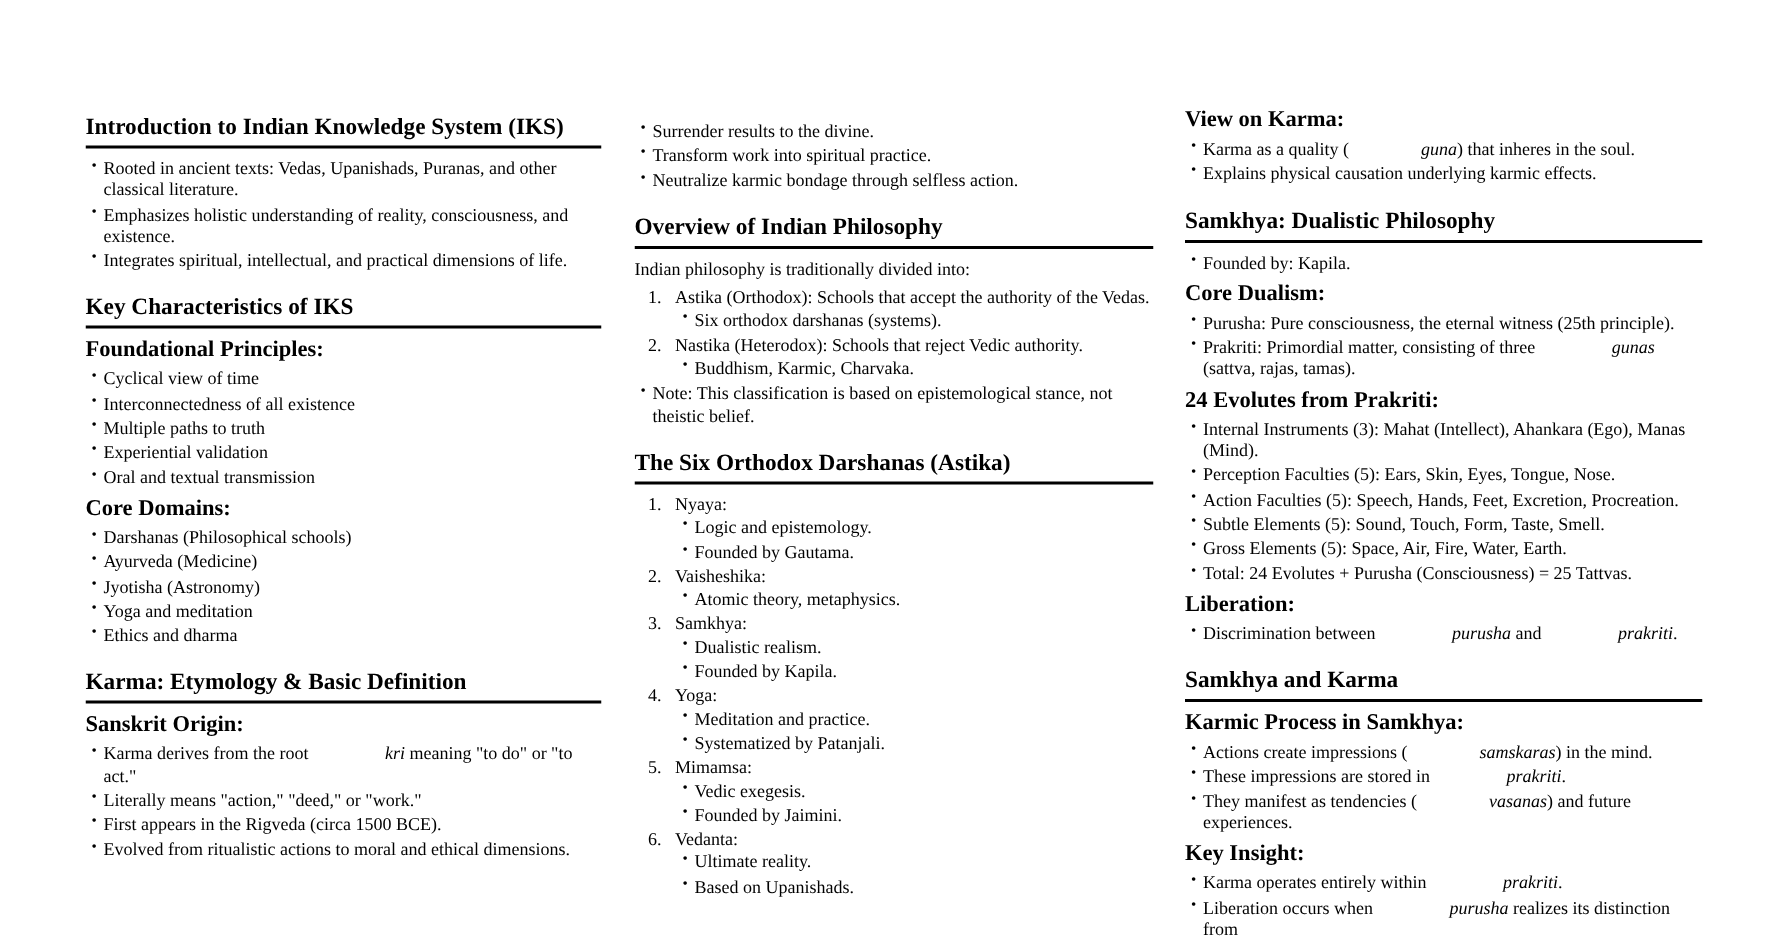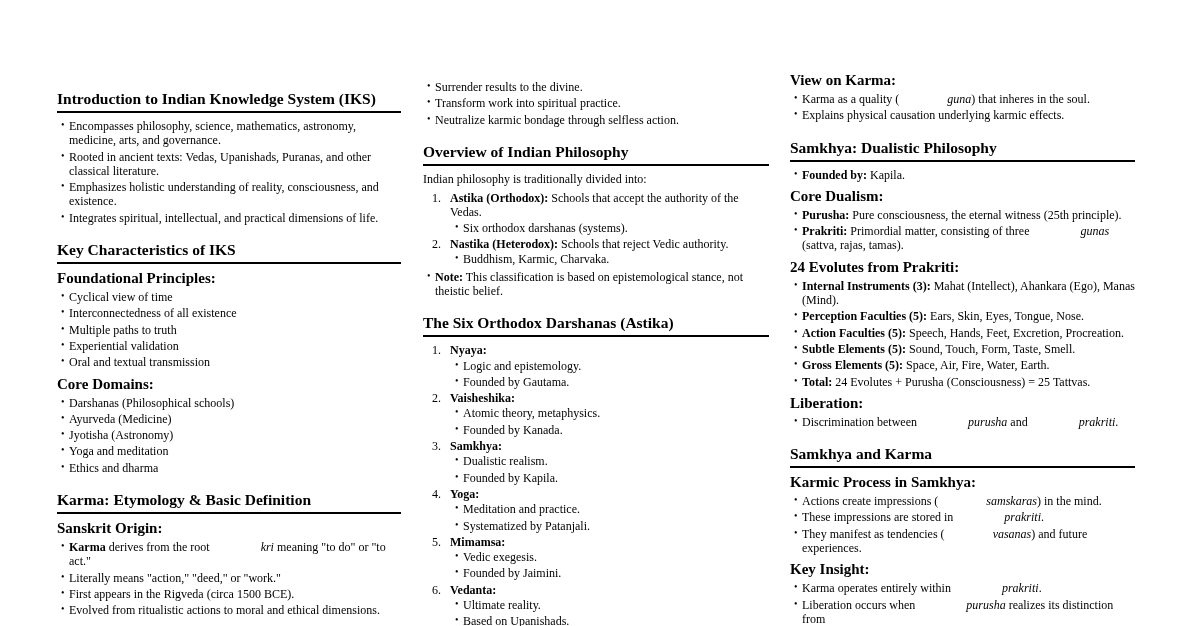--- a/index.html
+++ b/index.html
@@ -12,46 +12,45 @@
   .column{position:absolute;top:0;height:626px;overflow:hidden;}
   .col1{left:57px;width:344px;padding-top:73px;}
   .col2{left:423px;width:346px;padding-top:77px;}
   .col3{left:790px;width:345px;padding-top:71px;}
 
   h2{
     font-size:15.5px;line-height:19px;font-weight:bold;
     margin:15px 0 6px 0;padding-bottom:3px;
     border-bottom:2px solid #000000;
   }
-  .col1 > h2:first-child{margin-top:16px;}
+  .col1 > h2:first-child{margin-top:2px;}
   h3{font-size:15px;line-height:15px;font-weight:bold;margin:7px 0 4px 0;}
   .column > h3:first-child{margin-top:2px;}
   p{margin:6px 0 5px 0;}
 
   ul{list-style:none;margin:3px 0 2px 0;padding:0;}
   ul > li{position:relative;padding-left:12px;margin-bottom:2px;}
   ul > li::before{content:"\2022";position:absolute;left:4px;top:-1px;font-size:10px;}
 
   ol{list-style:none;margin:5px 0 2px 0;padding:0;}
   ol > li{position:relative;padding-left:27px;margin-bottom:2px;}
   ol > li > .num{position:absolute;left:9px;top:0;}
   ol ul.sub{margin:1px 0 2px 0;}
   ol ul.sub > li{padding-left:13px;}
   ol ul.sub > li::before{left:5px;}
 
   em{font-style:italic;padding-left:48px;}
-  strong{font-weight:bold;}
+  strong{font-weight:normal;}
 </style>
 </head>
 <body>
 
 <div class="column col1">
     <h2>Introduction to Indian Knowledge System (IKS)</h2>
     <ul>
-      <li>Encompasses philosophy, science, mathematics, astronomy, medicine, arts, and governance.</li>
       <li>Rooted in ancient texts: Vedas, Upanishads, Puranas, and other classical literature.</li>
       <li>Emphasizes holistic understanding of reality, consciousness, and existence.</li>
       <li>Integrates spiritual, intellectual, and practical dimensions of life.</li>
     </ul>
     <h2>Key Characteristics of IKS</h2>
     <h3>Foundational Principles:</h3>
     <ul>
       <li>Cyclical view of time</li>
       <li>Interconnectedness of all existence</li>
       <li>Multiple paths to truth</li>
@@ -95,21 +94,20 @@
       <li><strong>Note:</strong> This classification is based on epistemological stance, not theistic belief.</li>
     </ul>
     <h2>The Six Orthodox Darshanas (Astika)</h2>
     <ol>
       <li><span class="num">1.</span><strong>Nyaya:</strong><ul class="sub">
           <li>Logic and epistemology.</li>
           <li>Founded by Gautama.</li>
         </ul></li>
       <li><span class="num">2.</span><strong>Vaisheshika:</strong><ul class="sub">
           <li>Atomic theory, metaphysics.</li>
-          <li>Founded by Kanada.</li>
         </ul></li>
       <li><span class="num">3.</span><strong>Samkhya:</strong><ul class="sub">
           <li>Dualistic realism.</li>
           <li>Founded by Kapila.</li>
         </ul></li>
       <li><span class="num">4.</span><strong>Yoga:</strong><ul class="sub">
           <li>Meditation and practice.</li>
           <li>Systematized by Patanjali.</li>
         </ul></li>
       <li><span class="num">5.</span><strong>Mimamsa:</strong><ul class="sub">

